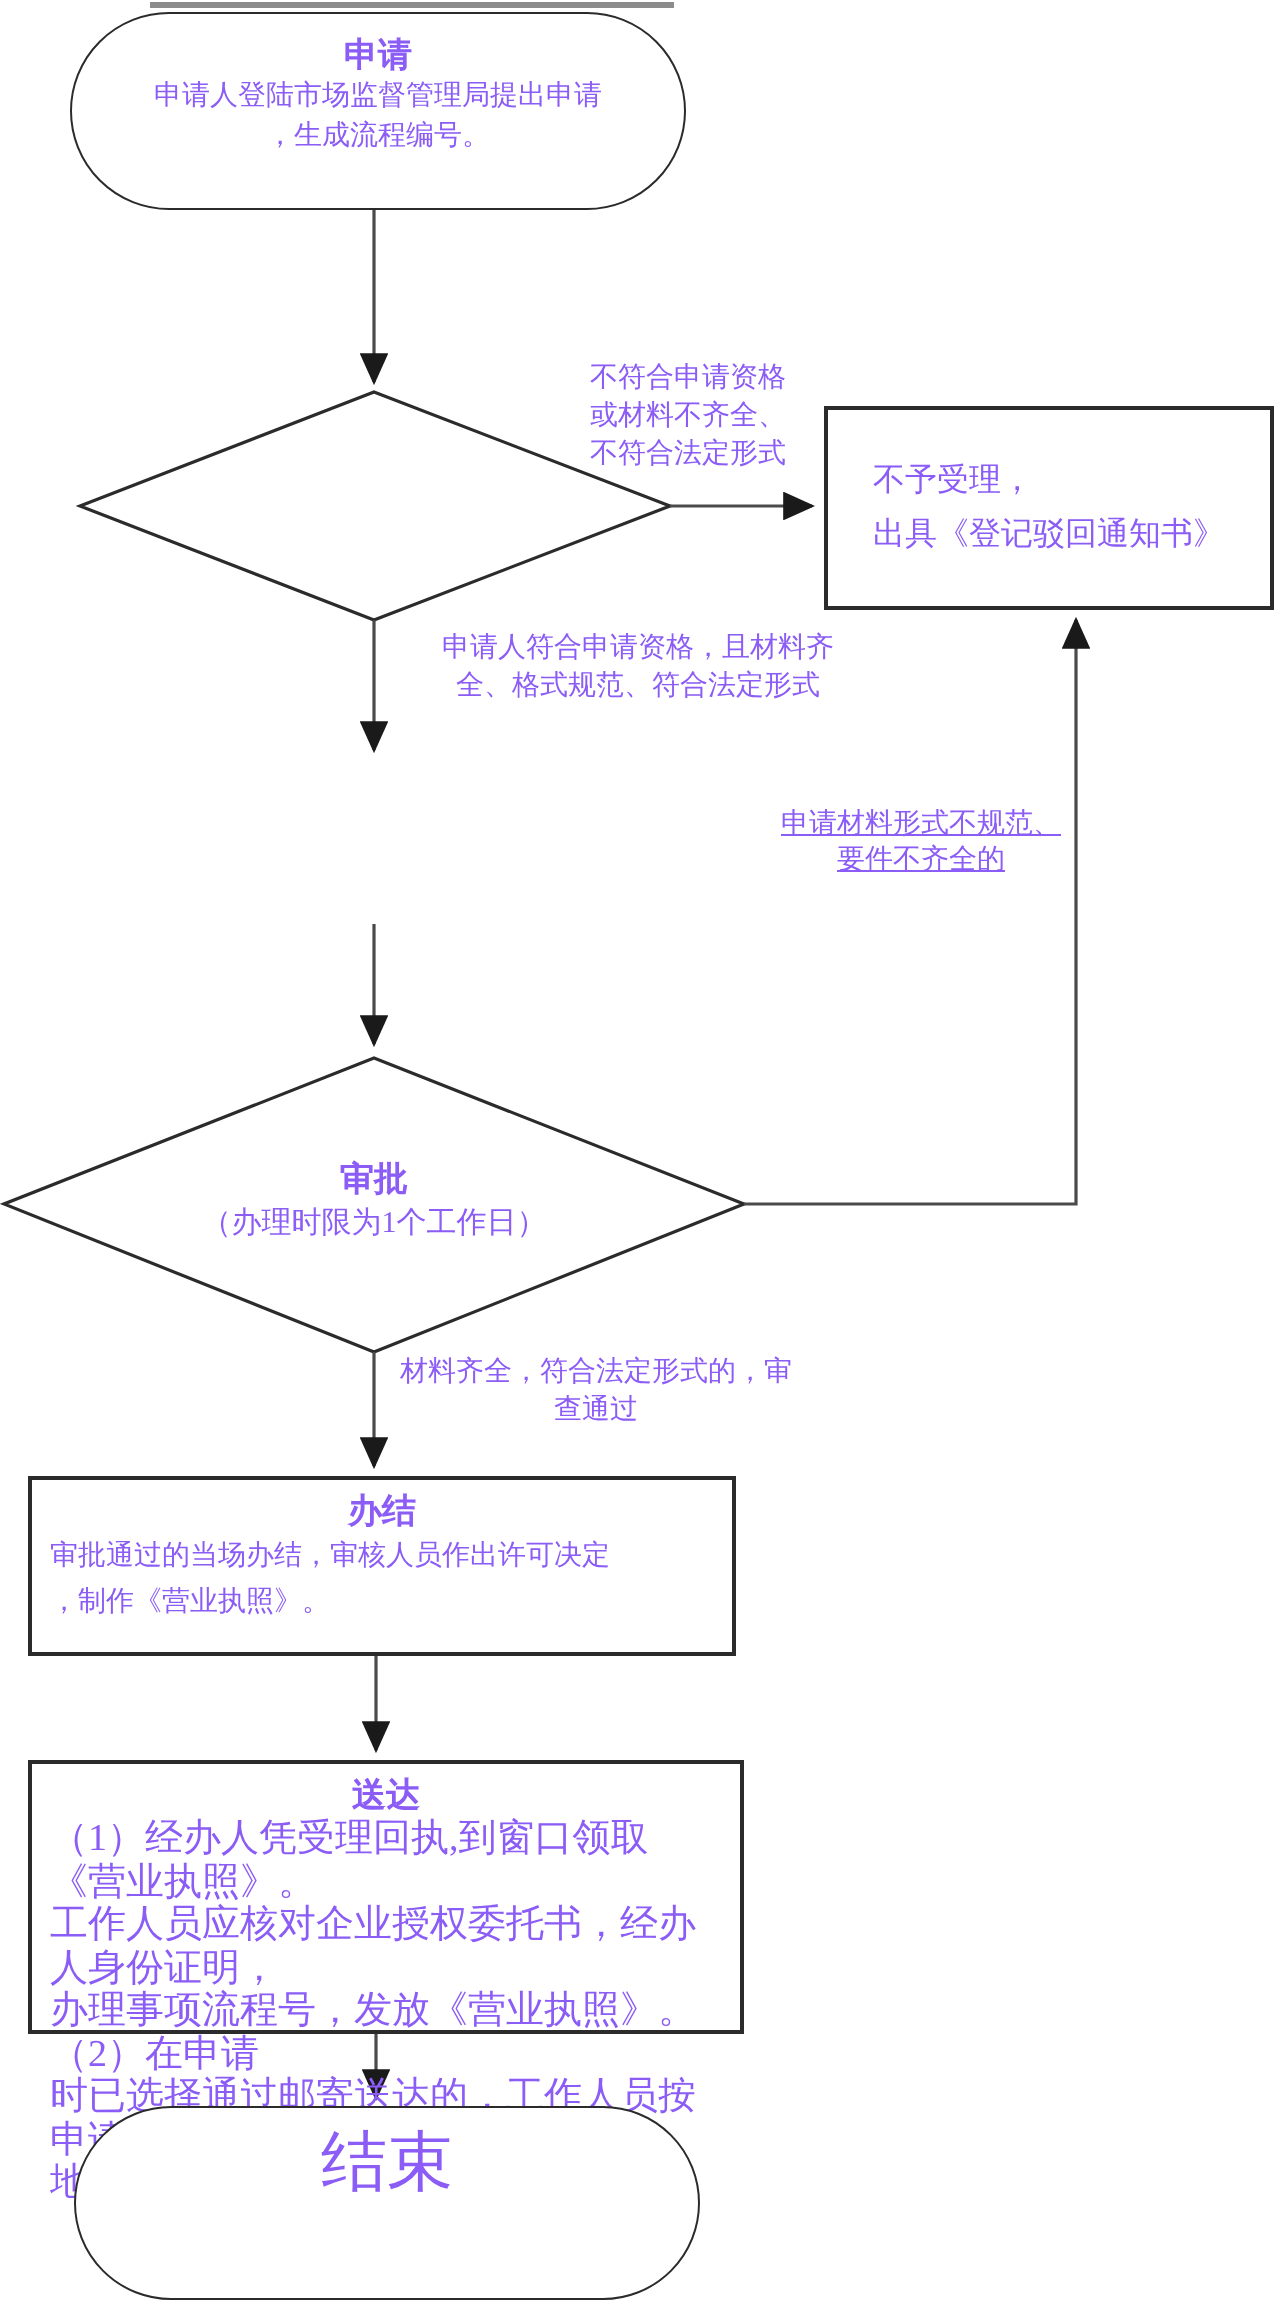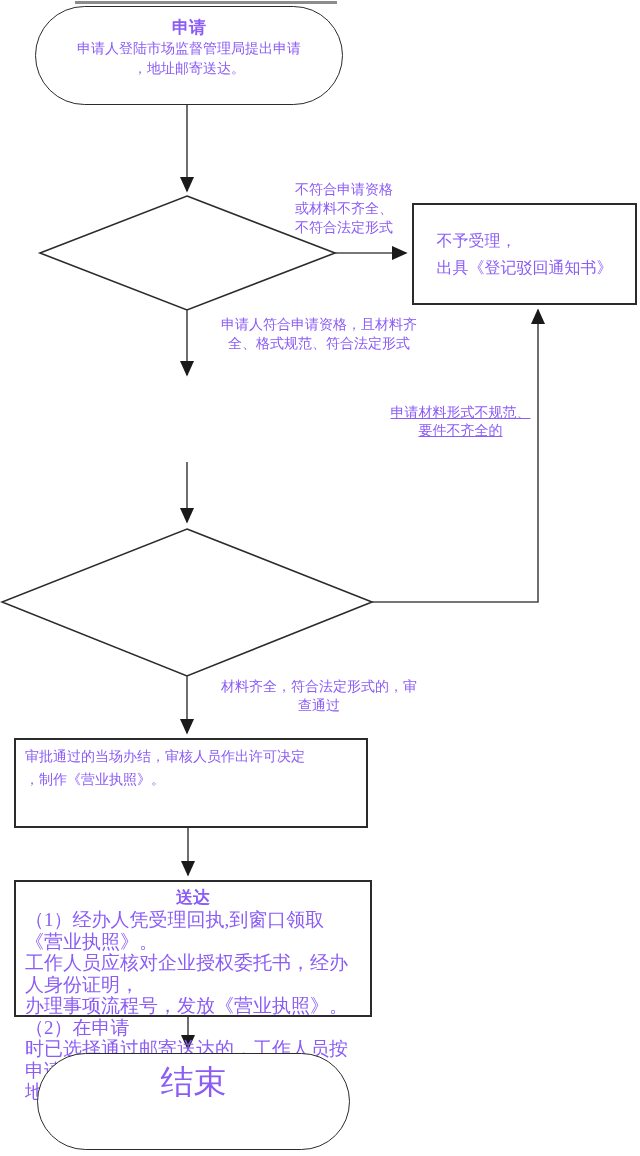--- a/index.html
+++ b/index.html
@@ -48,45 +48,50 @@
     <line x1="187" y1="462" x2="187" y2="522" stroke="#4a4a4a" stroke-width="1.6" marker-end="url(#arw)"></line>
     <path d="M372,602 L538,602 L538,310" fill="none" stroke="#4a4a4a" stroke-width="1.6" marker-end="url(#arw)"></path>
     <line x1="187" y1="676" x2="187" y2="733" stroke="#4a4a4a" stroke-width="1.6" marker-end="url(#arw)"></line>
     <line x1="188" y1="828" x2="188" y2="875" stroke="#4a4a4a" stroke-width="1.6" marker-end="url(#arw)"></line>
     <line x1="188" y1="1016" x2="188" y2="1049" stroke="#4a4a4a" stroke-width="1.6" marker-end="url(#arw)"></line>
   </svg>
 
   <div class="node stadium apply-node" style="left:35px;top:6px;width:308px;height:99px;">
     <div class="title">申请</div>
     <div class="body center">申请人登陆市场监督管理局提出申请
-，地址邮寄送达。</div>
+，生成流程编号。</div>
   </div>
 
 
   <div class="label" style="left:295px;top:180px;width:130px;">不符合申请资格
 或材料不齐全、
 不符合法定形式</div>
 
   <div class="node rect reject-box" style="left:412px;top:203px;width:225px;height:102px;">
     <div style="white-space:pre-line;">不予受理，
 出具《登记驳回通知书》</div>
   </div>
 
   <div class="label center" style="left:185px;top:315px;width:268px;">申请人符合申请资格，且材料齐
 全、格式规范、符合法定形式</div>
 
 
   <div class="label center" style="left:383px;top:404px;width:155px;line-height:18px;text-decoration:underline;">申请材料形式不规范、
 要件不齐全的</div>
 
+  <div class="floating center" style="left:37px;top:579px;width:300px;">
+    <div class="title">审批</div>
+    <div class="body center" style="font-size:15px;line-height:22px;">（办理时限为1个工作日）</div>
+  </div>
 
-  <div class="label center" style="left:183px;top:677px;width:272px;">材料齐全，符合法定形式的，审
+  <div class="label center" style="left:162px;top:677px;width:272px;">材料齐全，符合法定形式的，审
 查通过</div>
 
   <div class="node rect boxtitlepad" style="left:14px;top:738px;width:354px;height:90px;">
+    <div class="title">办结</div>
     <div class="body boxbody" style="line-height:23px;">审批通过的当场办结，审核人员作出许可决定
 ，制作《营业执照》。</div>
   </div>
 
   <div class="node rect boxtitlepad" style="left:14px;top:880px;width:358px;height:137px;">
     <div class="title">送达</div>
     <div class="body boxbody deliver-body">（1）经办人凭受理回执,到窗口领取《营业执照》。
 工作人员应核对企业授权委托书，经办人身份证明，
 办理事项流程号，发放《营业执照》。（2）在申请
 时已选择通过邮寄送达的，工作人员按申请人填报的

